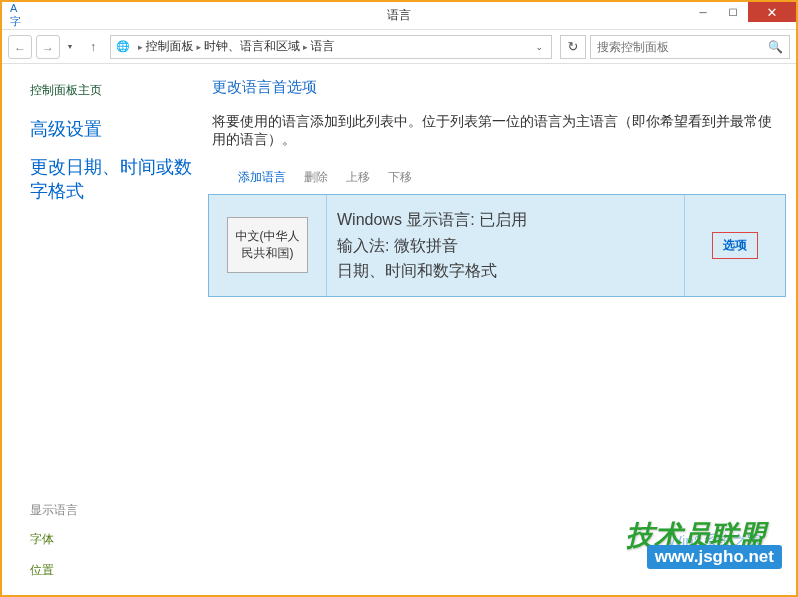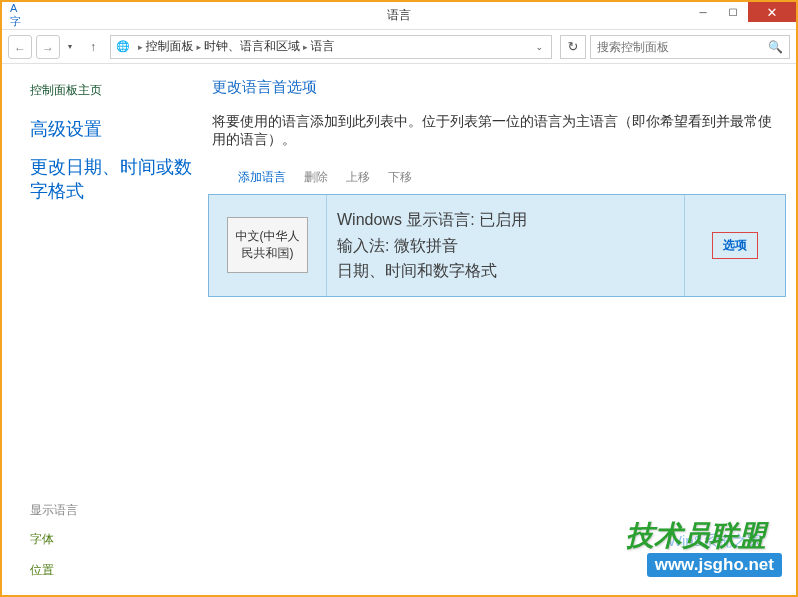--- a/index.html
+++ b/index.html
@@ -46,21 +46,21 @@
     .tool-item.active { color: #0066cc; margin-left: 24px; }
     
     .lang-table { border: 1px solid #7cb8e0; background: #d8ecf8; display: flex; align-items: stretch; margin-left: 2px; }
     .lang-name-cell { width: 118px; border-right: 1px solid #a8d0e8; display: flex; align-items: center; justify-content: center; padding: 10px 18px; }
     .lang-name-box { border: 1px solid #aaa; background: #f5f5f5; width: 120px; padding: 10px 6px; text-align: center; font-size: 12px; color: #333; }
     .lang-details-cell { flex: 1; border-right: 1px solid #a8d0e8; padding: 12px 10px; font-size: 16px; color: #404040; line-height: 1.6; }
     .lang-action-cell { width: 100px; display: flex; align-items: center; justify-content: center; font-weight: bold; }
     .options-link { font-size: 12px; color: #0066cc; cursor: pointer; border: 1px solid #d44; padding: 4px 10px; }
     
     .watermark1 { position: absolute; right: 30px; bottom: 40px; font-size: 28px; font-weight: bold; font-style: italic; color: #2aa030; text-shadow: 1px 1px 2px rgba(0,0,0,0.2); pointer-events: none; }
-    .watermark2 { position: absolute; right: 14px; bottom: 18px; font-size: 17px; font-weight: bold; color: #fff; background: #2a8ed8; padding: 2px 8px; border-radius: 3px; pointer-events: none; text-align: center; }
+    .watermark2 { position: absolute; right: 14px; bottom: 26px; font-size: 17px; font-weight: bold; color: #fff; background: #2a8ed8; padding: 2px 8px; border-radius: 3px; pointer-events: none; text-align: center; }
     .watermark3 { position: absolute; right: 34px; bottom: 44px; font-size: 15px; color: #3b8fd8; pointer-events: none; opacity: 0.55; }
   </style>
 </head>
 <body>
 
 <div class="outer-frame">
   <div class="titlebar">
     <div class="titlebar-icon">A字</div>
     <div class="titlebar-title">语言</div>
     <div class="titlebar-controls">

